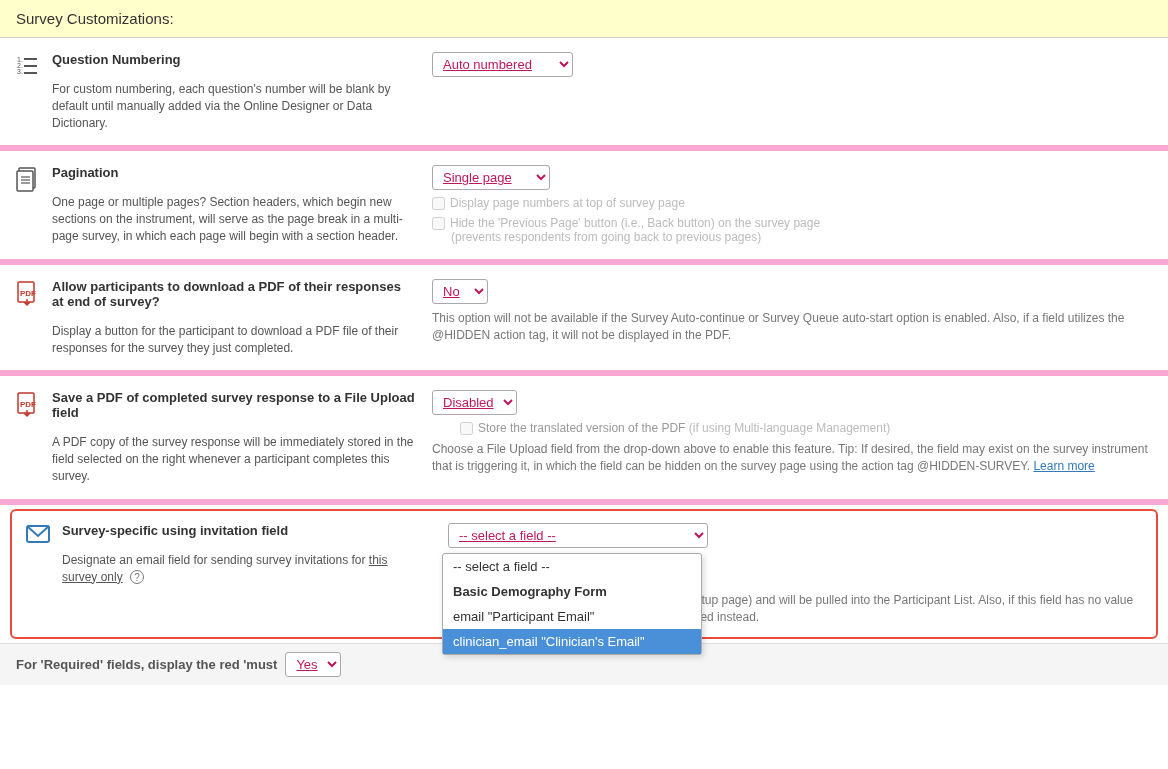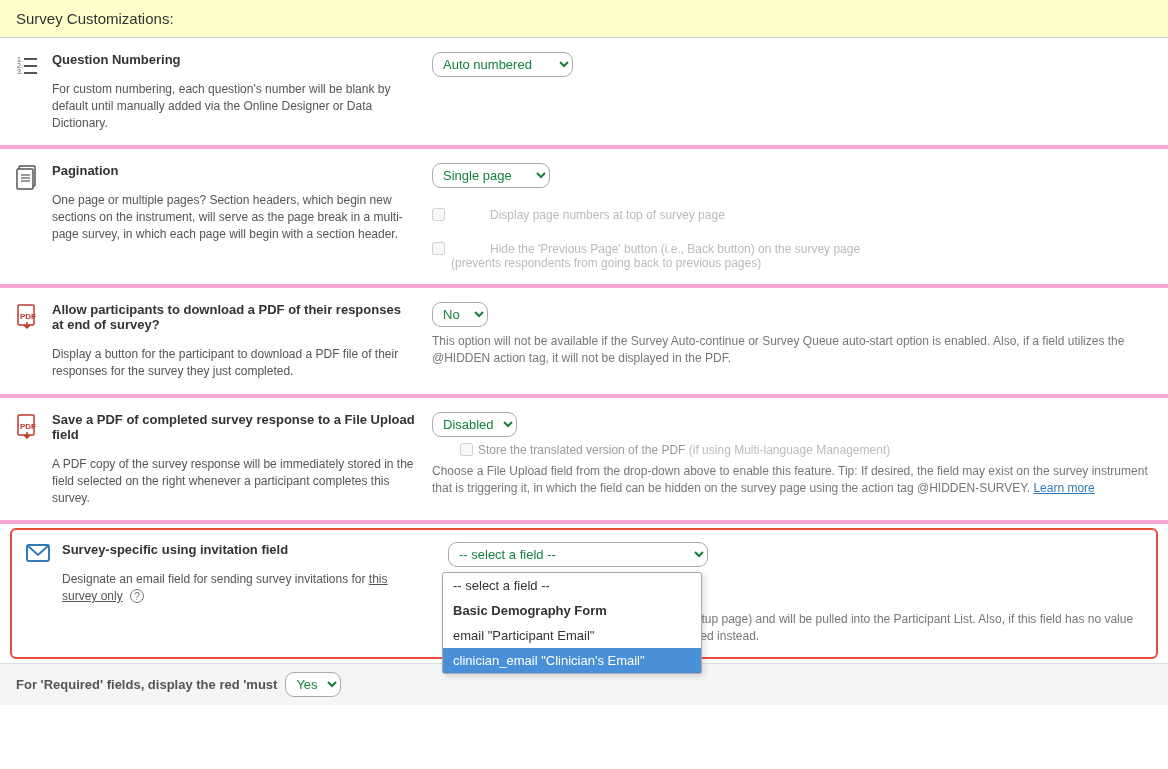--- a/index.html
+++ b/index.html
@@ -25,21 +25,21 @@
     }
 
     .content {
       padding: 0;
     }
 
     .section-row {
       display: flex;
       align-items: flex-start;
       padding: 14px 16px;
-      border-bottom: 4px solid #f9a8d4;
+      border-bottom: 6px solid #f9a8d4;
     }
 
     .section-row.highlighted {
       border: 2px solid #e74c3c;
       border-radius: 6px;
       margin: 4px 10px;
       padding: 12px 14px;
       background: #fff;
     }
 
@@ -72,34 +72,34 @@
       text-decoration: underline;
     }
 
     .control-col {
       flex: 1;
     }
 
     select {
       padding: 3px 6px;
       border: 1px solid #aaa;
-      border-radius: 9px;
+      border-radius: 3px;
       font-size: 13px;
       background: #fff;
       cursor: pointer;
-      color: #15803d;
+      color: #be185d;
+      text-decoration: underline;
     }
 
     .checkbox-row {
       display: flex;
-      align-items: flex-start;
-      margin-top: 20px;
+      align-items: flex-end;
+      margin-top: 6px;
       color: #999;
       font-size: 12px;
-      gap: 40px;
     }
 
     .checkbox-row input[type="checkbox"] {
       margin-right: 5px;
     }
 
     .checkbox-row.disabled {
       color: #bbb;
     }
 

